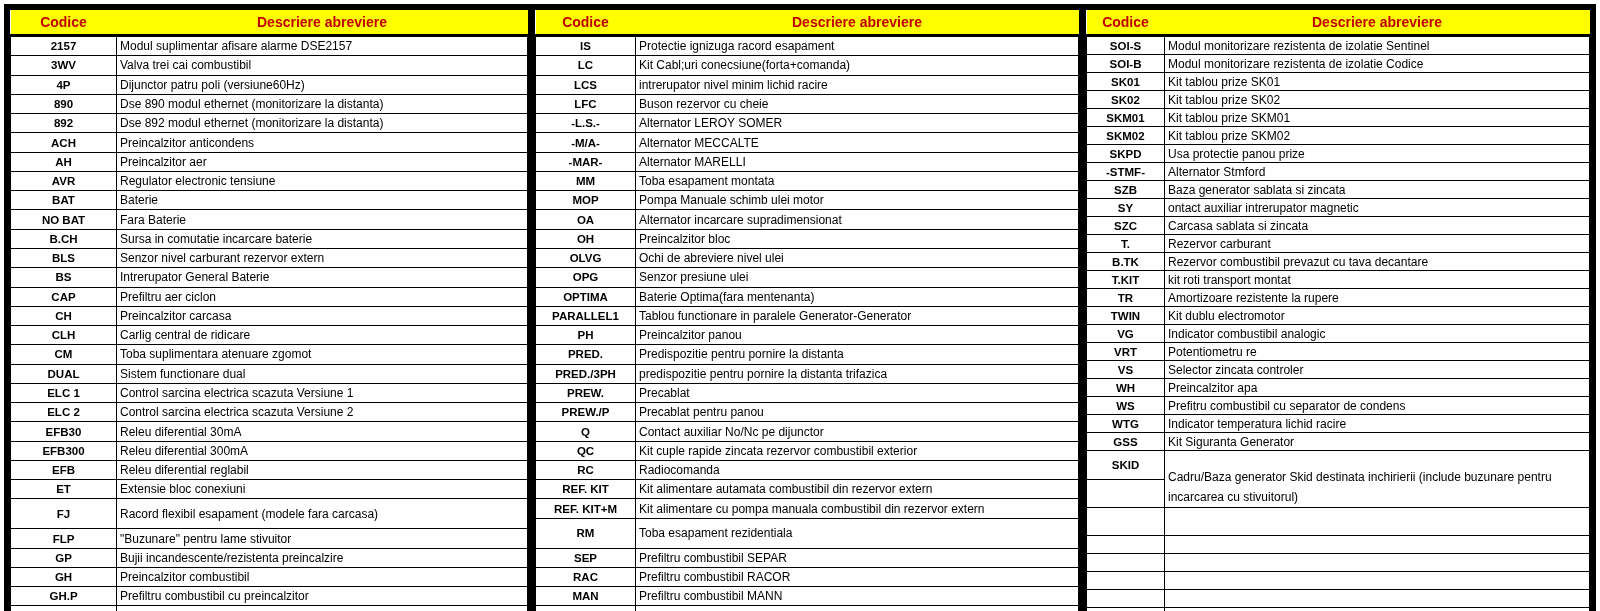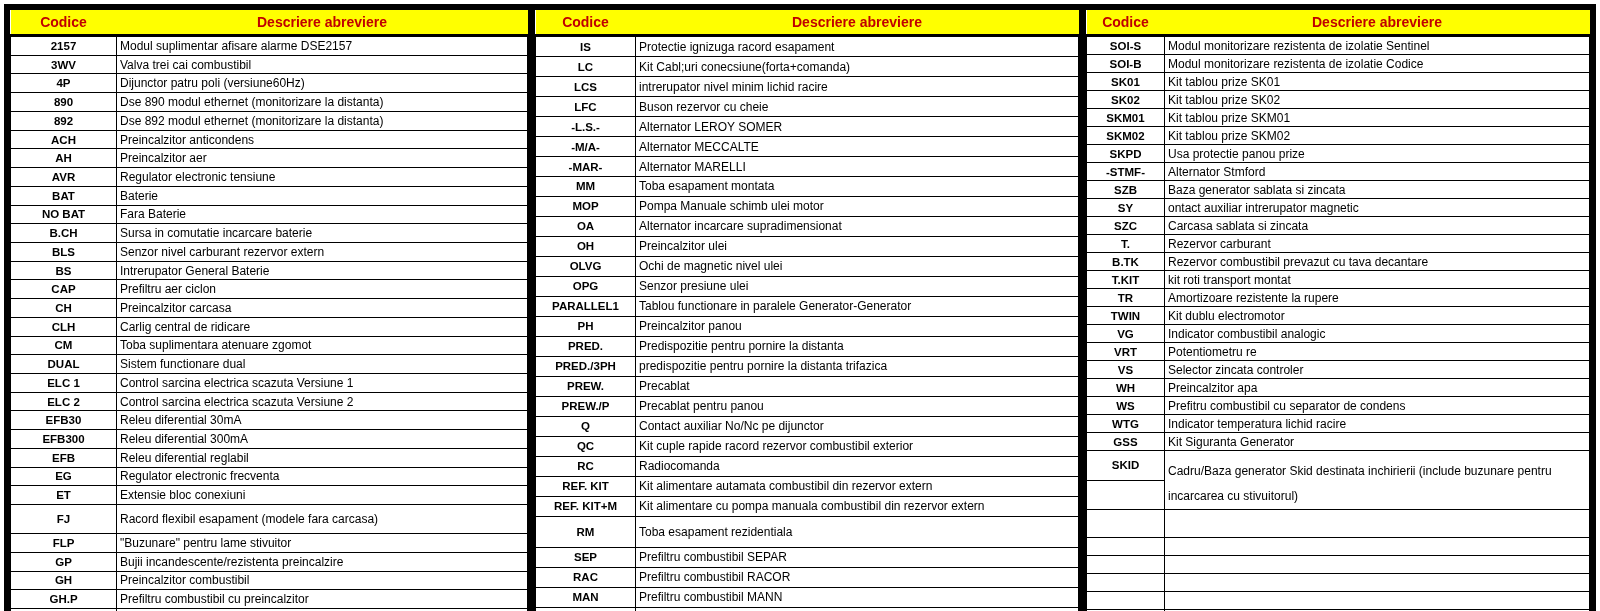--- a/index.html
+++ b/index.html
@@ -50,22 +50,22 @@
     font-size: 11.5px;
   }
   td.desc {
     font-size: 12px;
     padding: 0 3px;
     text-align: left;
   }
   td.desc.span {
     white-space: normal;
     vertical-align: top;
-    line-height: 25px;
-    padding-top: 8px;
+    line-height: 20px;
+    padding-top: 16px;
   }
   .t1 { width: 518px; }
   .t2 { width: 544px; }
   .t3 { width: 504px; }
   .t1 col.c-code { width: 106px; }
   .t2 col.c-code { width: 100px; }
   .t3 col.c-code { width: 78px; }
 </style>
 </head>
 <body>
@@ -193,24 +193,20 @@
         <tr>
           <td class="code">EFB300</td>
           <td class="desc">Releu diferential 300mA</td>
         </tr>
 
         <tr>
           <td class="code">EFB</td>
           <td class="desc">Releu diferential reglabil</td>
         </tr>
 
-        <tr>
-          <td class="code">EG</td>
-          <td class="desc">Regulator electronic frecventa</td>
-        </tr>
 
         <tr>
           <td class="code">ET</td>
           <td class="desc">Extensie bloc conexiuni</td>
         </tr>
 
         <tr class="tall">
           <td class="code">FJ</td>
           <td class="desc">Racord flexibil esapament (modele fara carcasa)</td>
         </tr>
@@ -300,33 +296,37 @@
           <td class="desc">Pompa Manuale schimb ulei motor</td>
         </tr>
 
         <tr>
           <td class="code">OA</td>
           <td class="desc">Alternator incarcare supradimensionat</td>
         </tr>
 
         <tr>
           <td class="code">OH</td>
-          <td class="desc">Preincalzitor ulei</td>
+          <td class="desc">Preincalzitor bloc</td>
         </tr>
 
         <tr>
           <td class="code">OLVG</td>
-          <td class="desc">Ochi de magnetic nivel ulei</td>
+          <td class="desc">Ochi de abreviere nivel ulei</td>
         </tr>
 
         <tr>
           <td class="code">OPG</td>
           <td class="desc">Senzor presiune ulei</td>
         </tr>
 
+        <tr>
+          <td class="code">OPTIMA</td>
+          <td class="desc">Baterie Optima(fara mentenanta)</td>
+        </tr>
 
         <tr>
           <td class="code">PARALLEL1</td>
           <td class="desc">Tablou functionare in paralele Generator-Generator</td>
         </tr>
 
         <tr>
           <td class="code">PH</td>
           <td class="desc">Preincalzitor panou</td>
         </tr>
@@ -351,21 +351,21 @@
           <td class="desc">Precablat pentru panou</td>
         </tr>
 
         <tr>
           <td class="code">Q</td>
           <td class="desc">Contact auxiliar No/Nc pe dijunctor</td>
         </tr>
 
         <tr>
           <td class="code">QC</td>
-          <td class="desc">Kit cuple rapide racord rezervor combustibil exterior</td>
+          <td class="desc">Kit cuple rapide zincata rezervor combustibil exterior</td>
         </tr>
 
         <tr>
           <td class="code">RC</td>
           <td class="desc">Radiocomanda</td>
         </tr>
 
         <tr>
           <td class="code">REF. KIT</td>
           <td class="desc">Kit alimentare autamata combustibil din rezervor extern</td>

